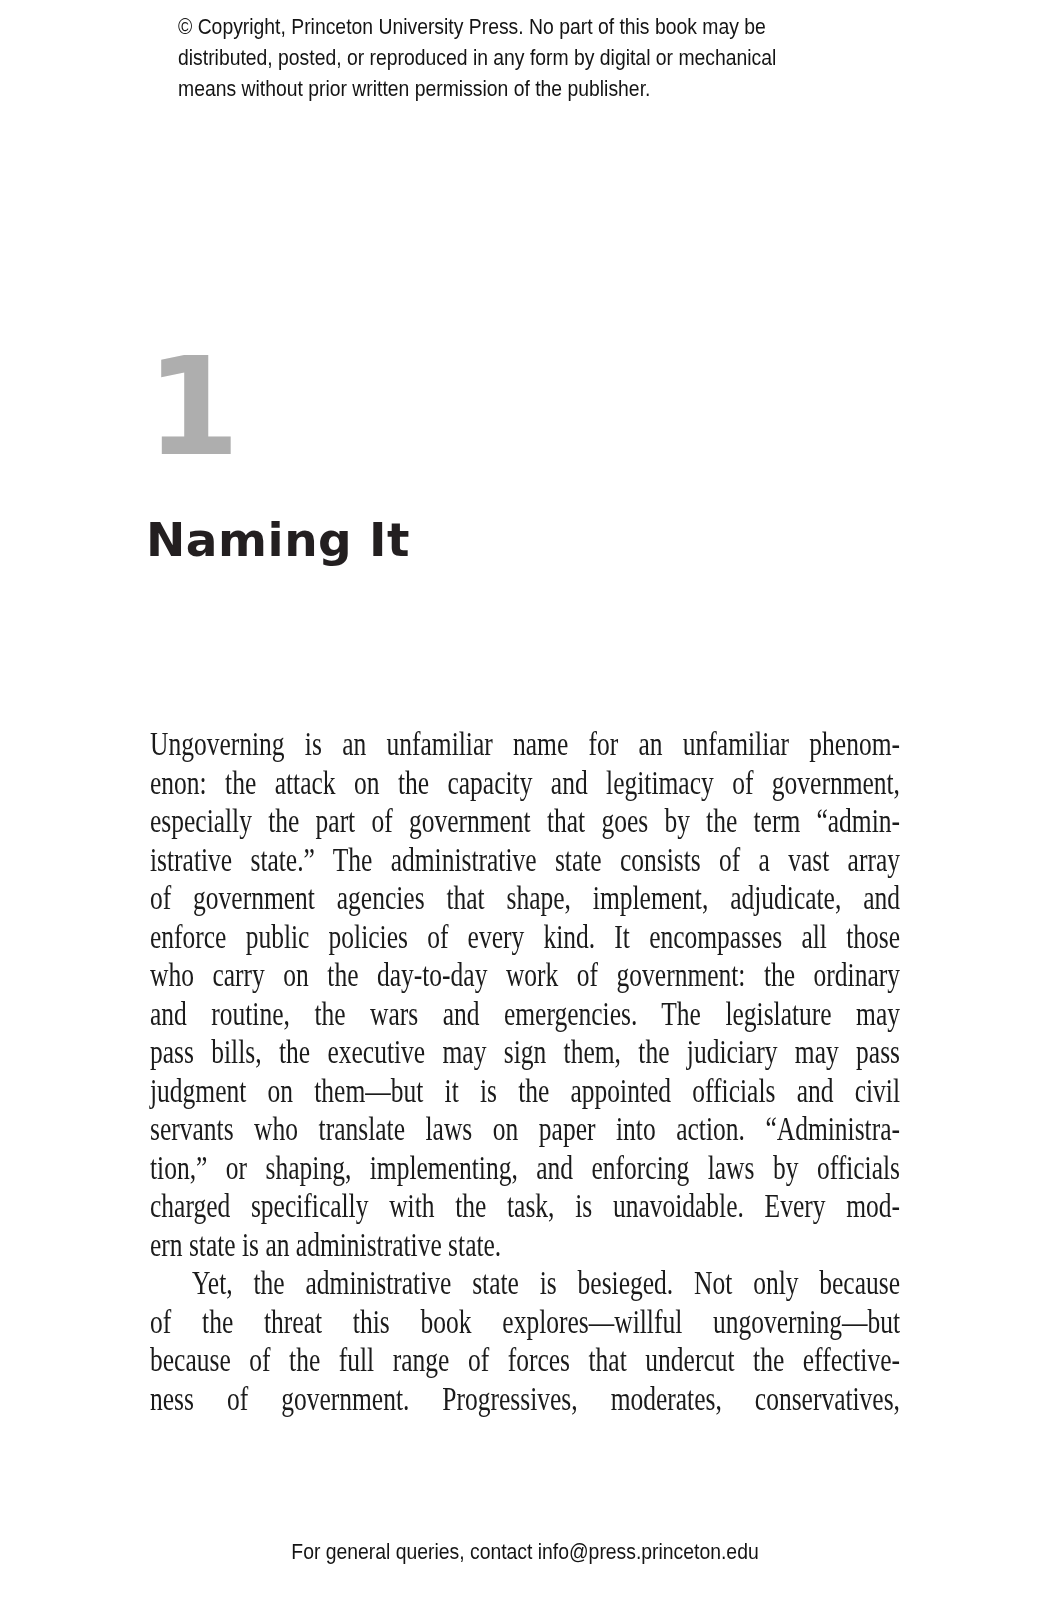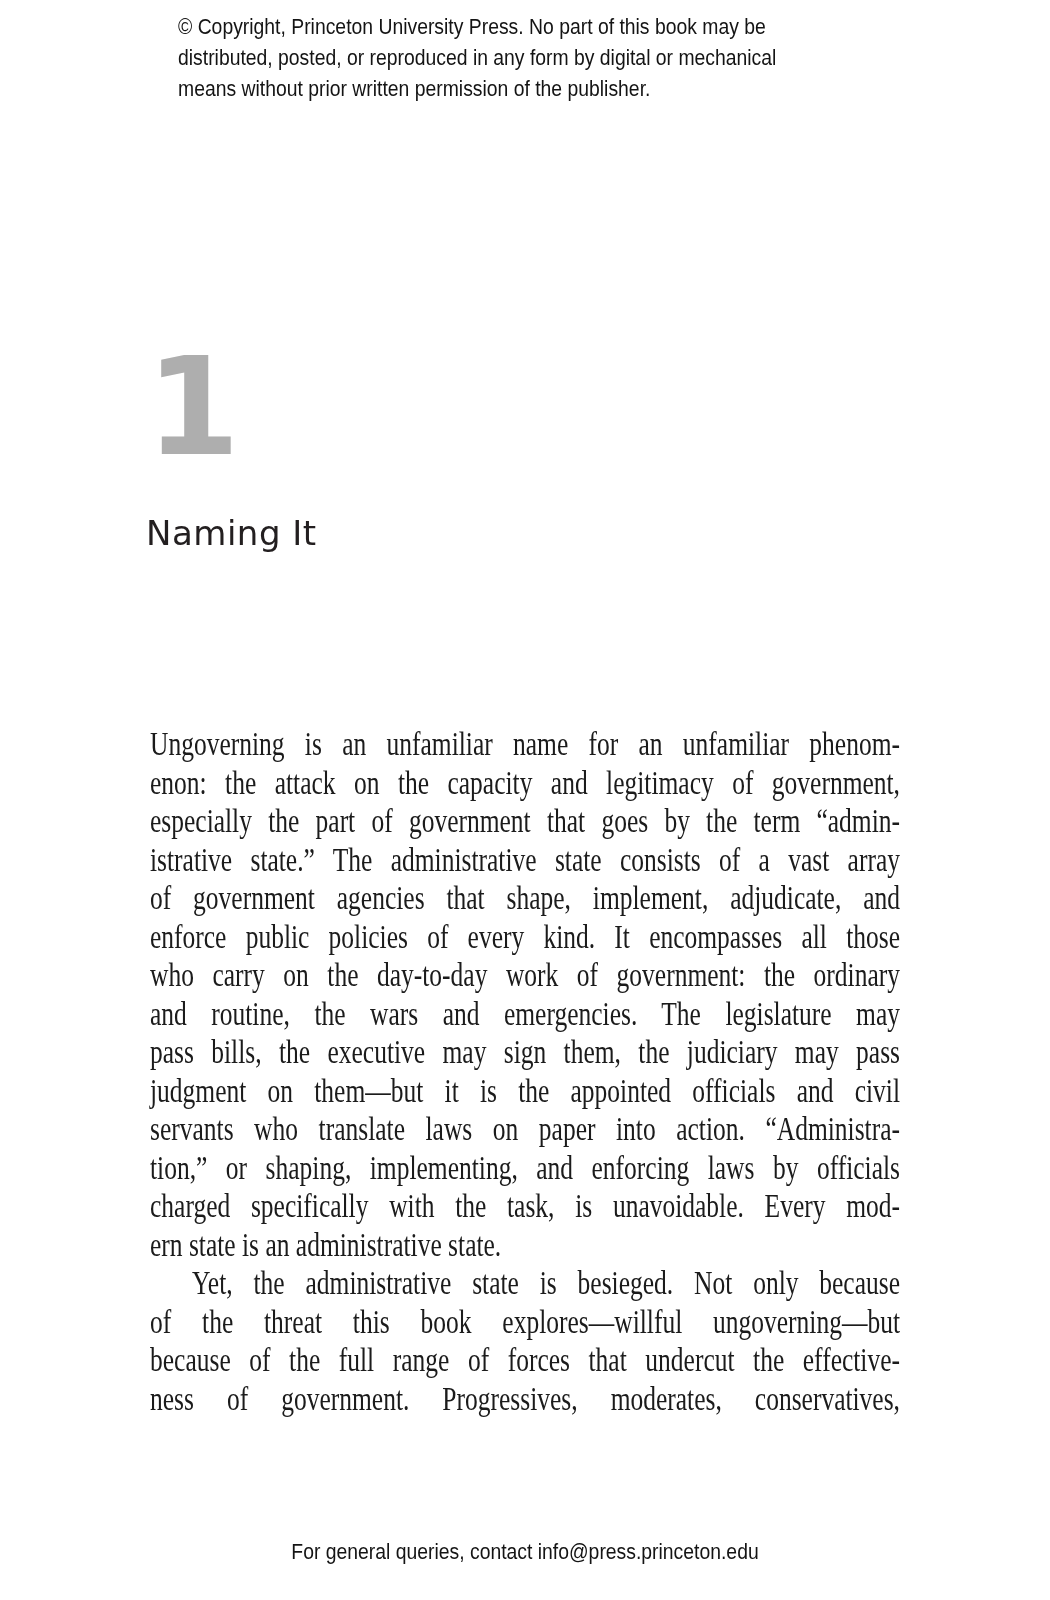--- a/index.html
+++ b/index.html
@@ -43,22 +43,22 @@
     letter-spacing: 0;
   }
 
   
   .title {
     position: absolute;
     left: 146px;
     top: 516px;
     margin: 0;
     font-family: "DejaVu Sans", sans-serif;
-    font-weight: 400;
-    font-size: 34px;
+    font-weight: 700;
+    font-size: 47px;
     line-height: 1;
     color: var(--title, #231f20);
     letter-spacing: 0.5px;
     text-align: center;
   }
 
   
   .body-text {
     position: absolute;
     left: 150px;

